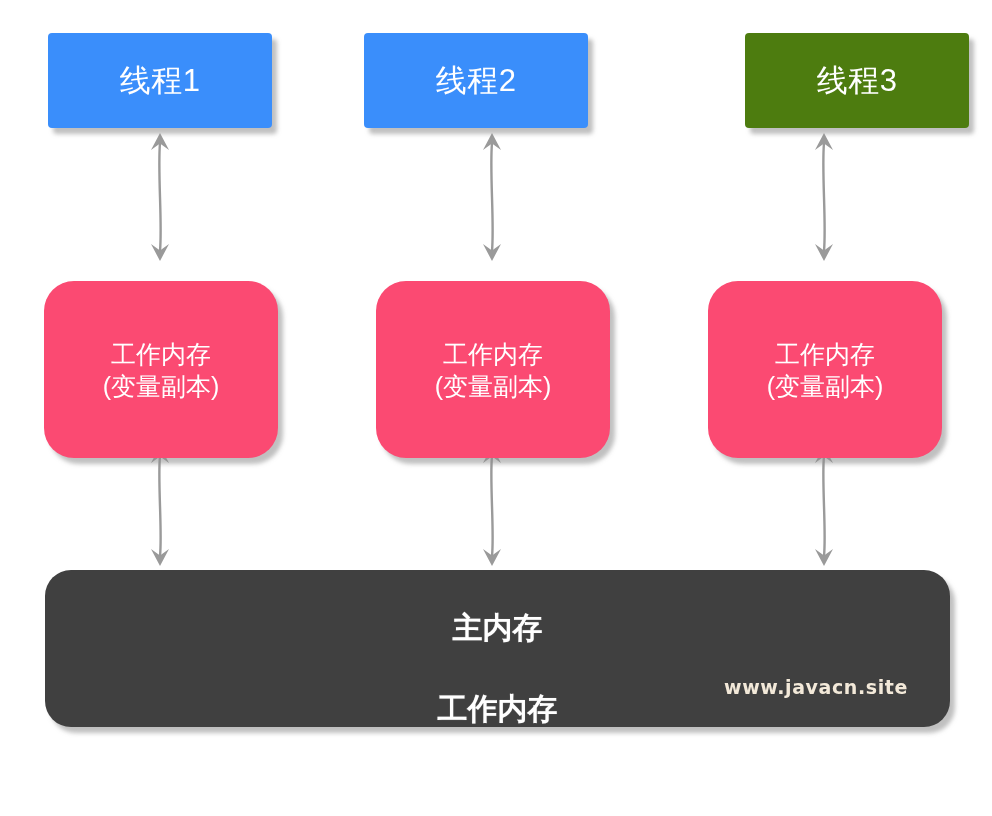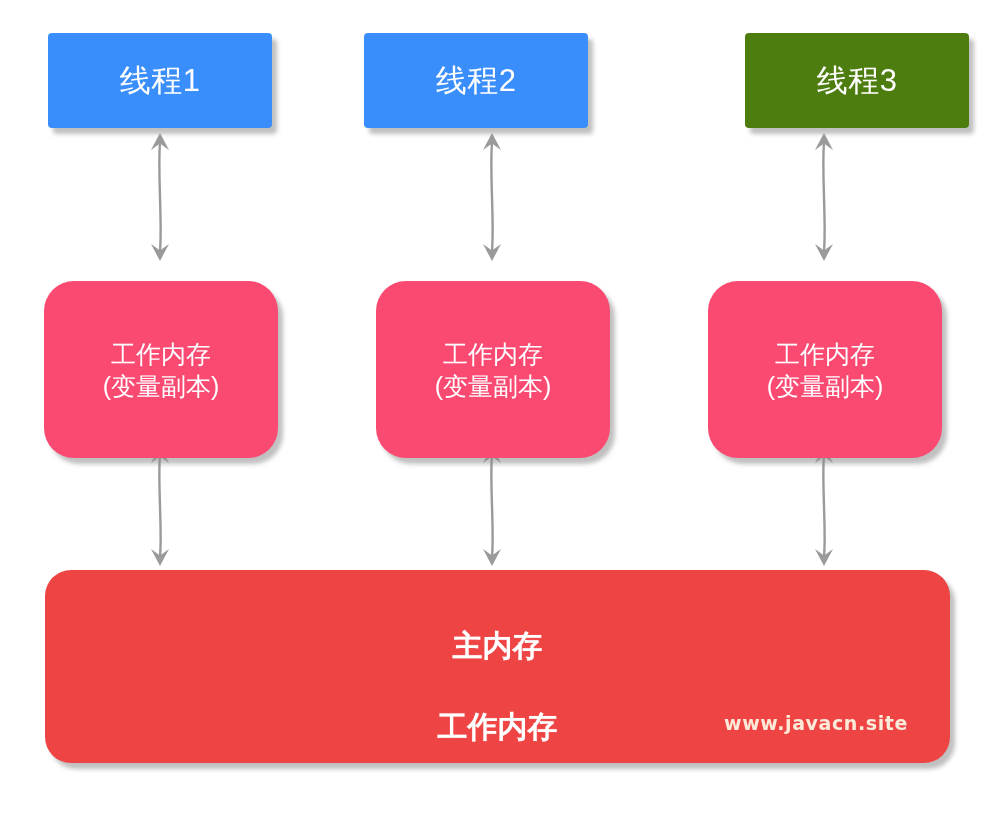--- a/index.html
+++ b/index.html
@@ -155,21 +155,21 @@
   </div>
   <div class="node work-box" style="left: 376px; top: 265px; width: 234px; height: 177px; background: rgb(251, 74, 114);">
     <span class="label">工作内存
 (变量副本)</span>
   </div>
   <div class="node work-box" style="left: 708px; top: 265px; width: 234px; height: 177px; background: rgb(251, 74, 114);">
     <span class="label">工作内存
 (变量副本)</span>
   </div>
 
-  <div class="node main-box" style="left: 45px; top: 570px; width: 905px; height: 193px; background: #ef4444; text-align: center;">
+  <div class="node main-box" style="left: 45px; top: 570px; width: 905px; height: 157px; background: #404040; text-align: center;">
     <span class="label">
       <span>主内存</span><br>
       <span>工作内存</span>
     </span>
     <span class="watermark">www.javacn.site</span>
   </div>
 
 </div>
 
 </body></html>

